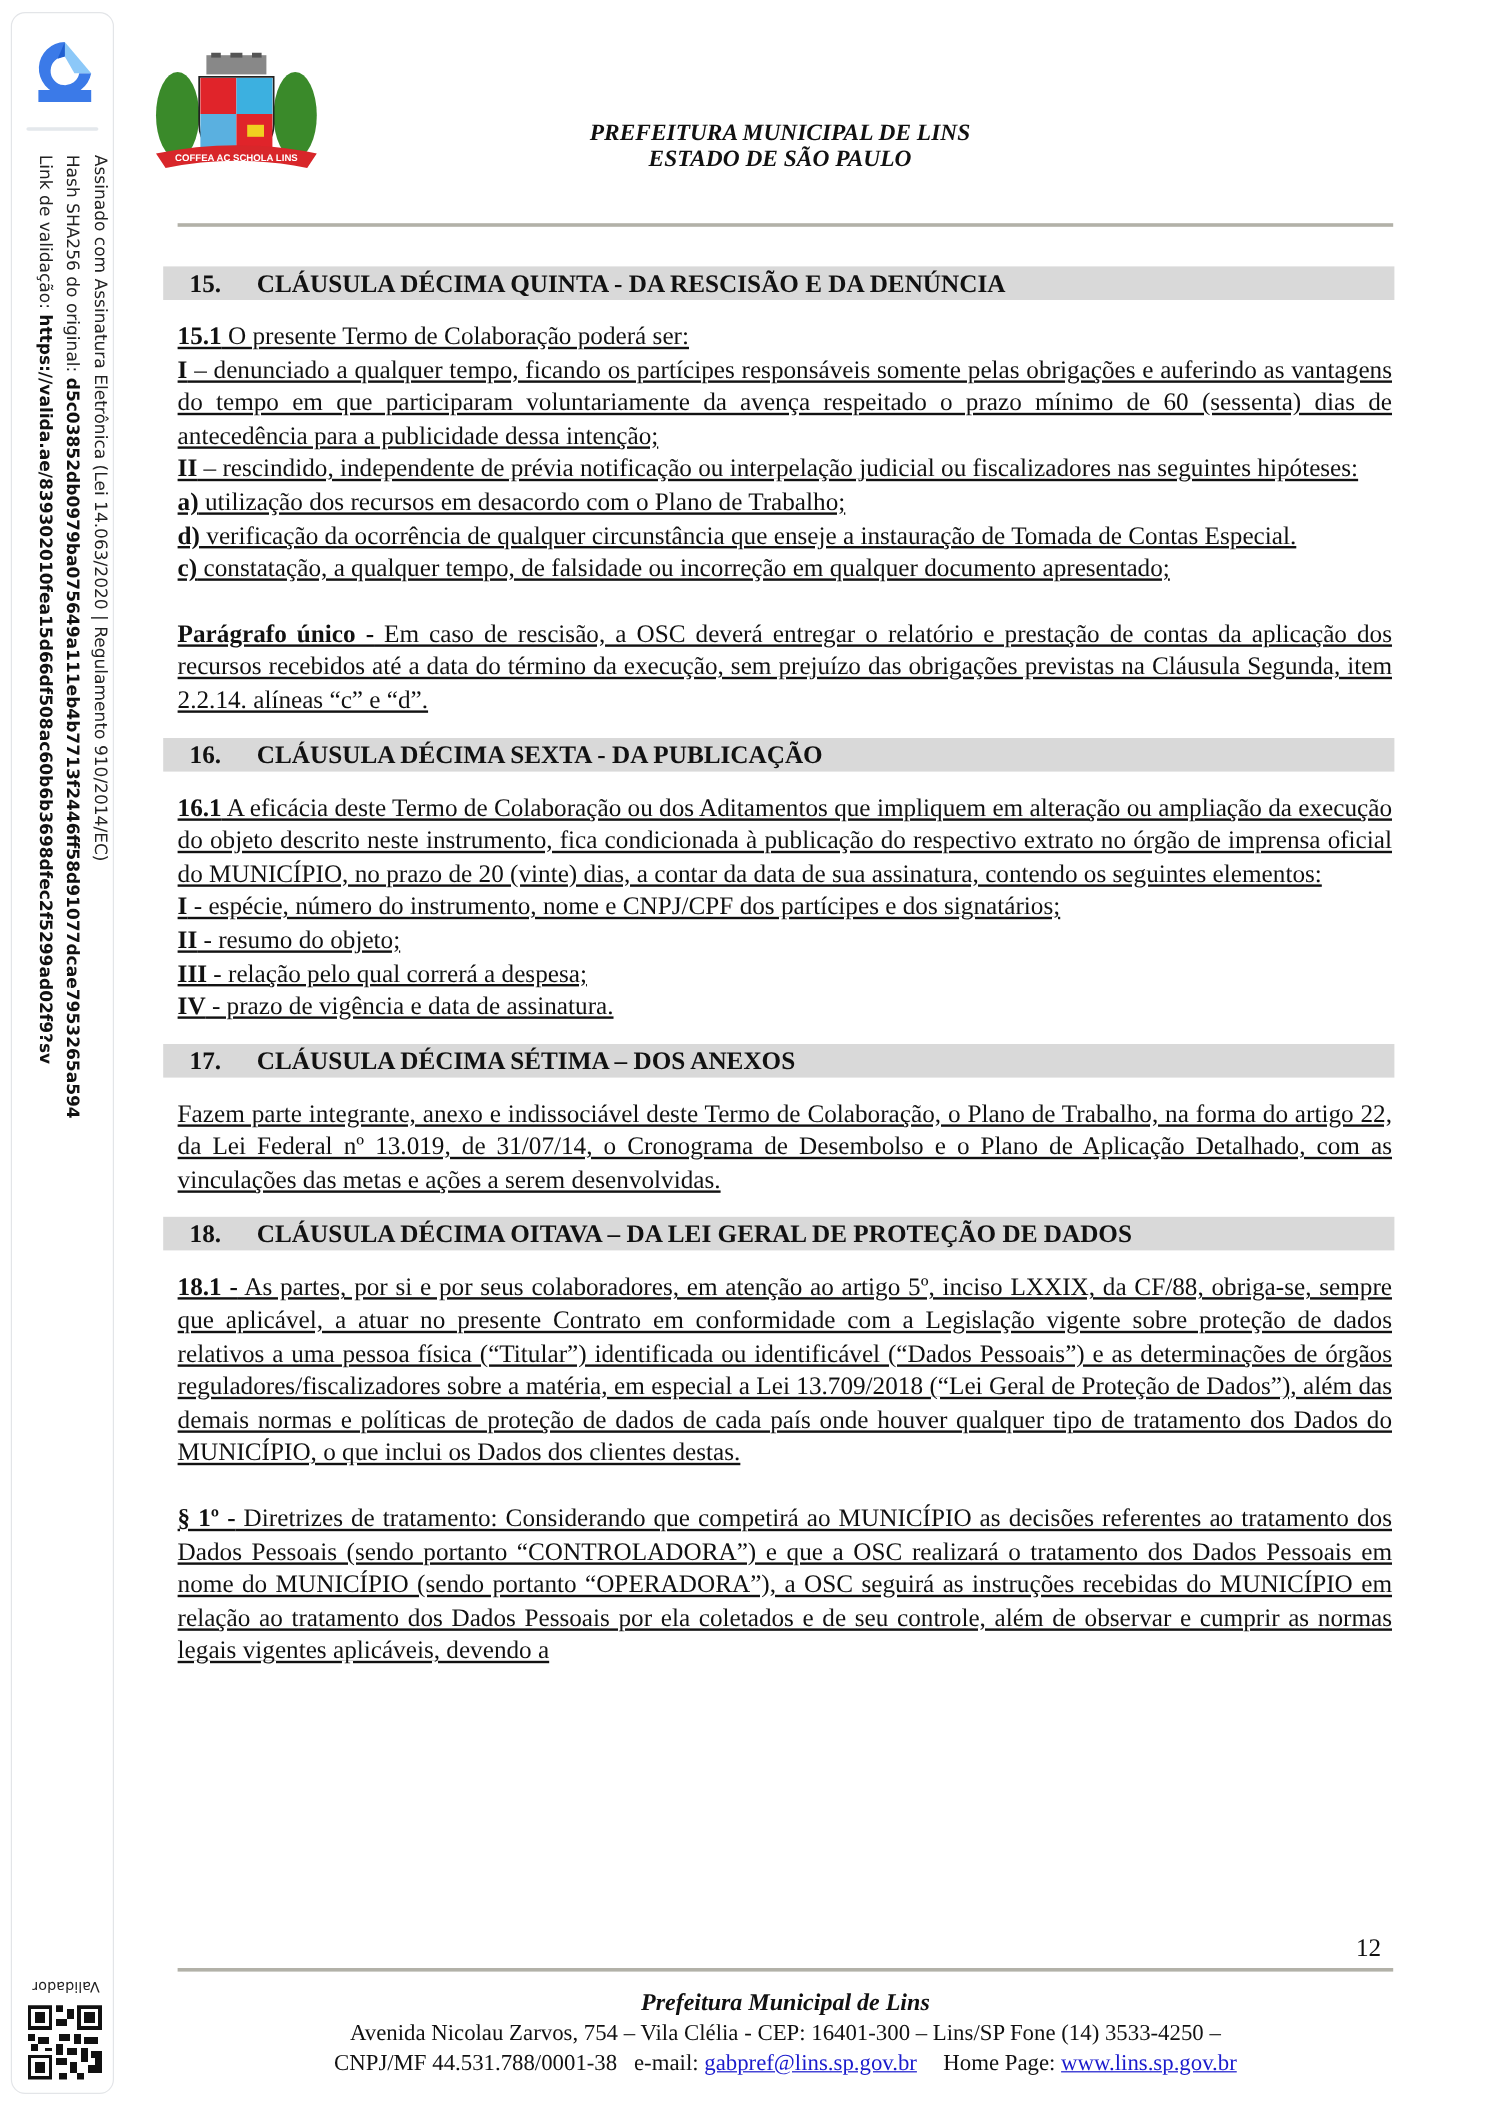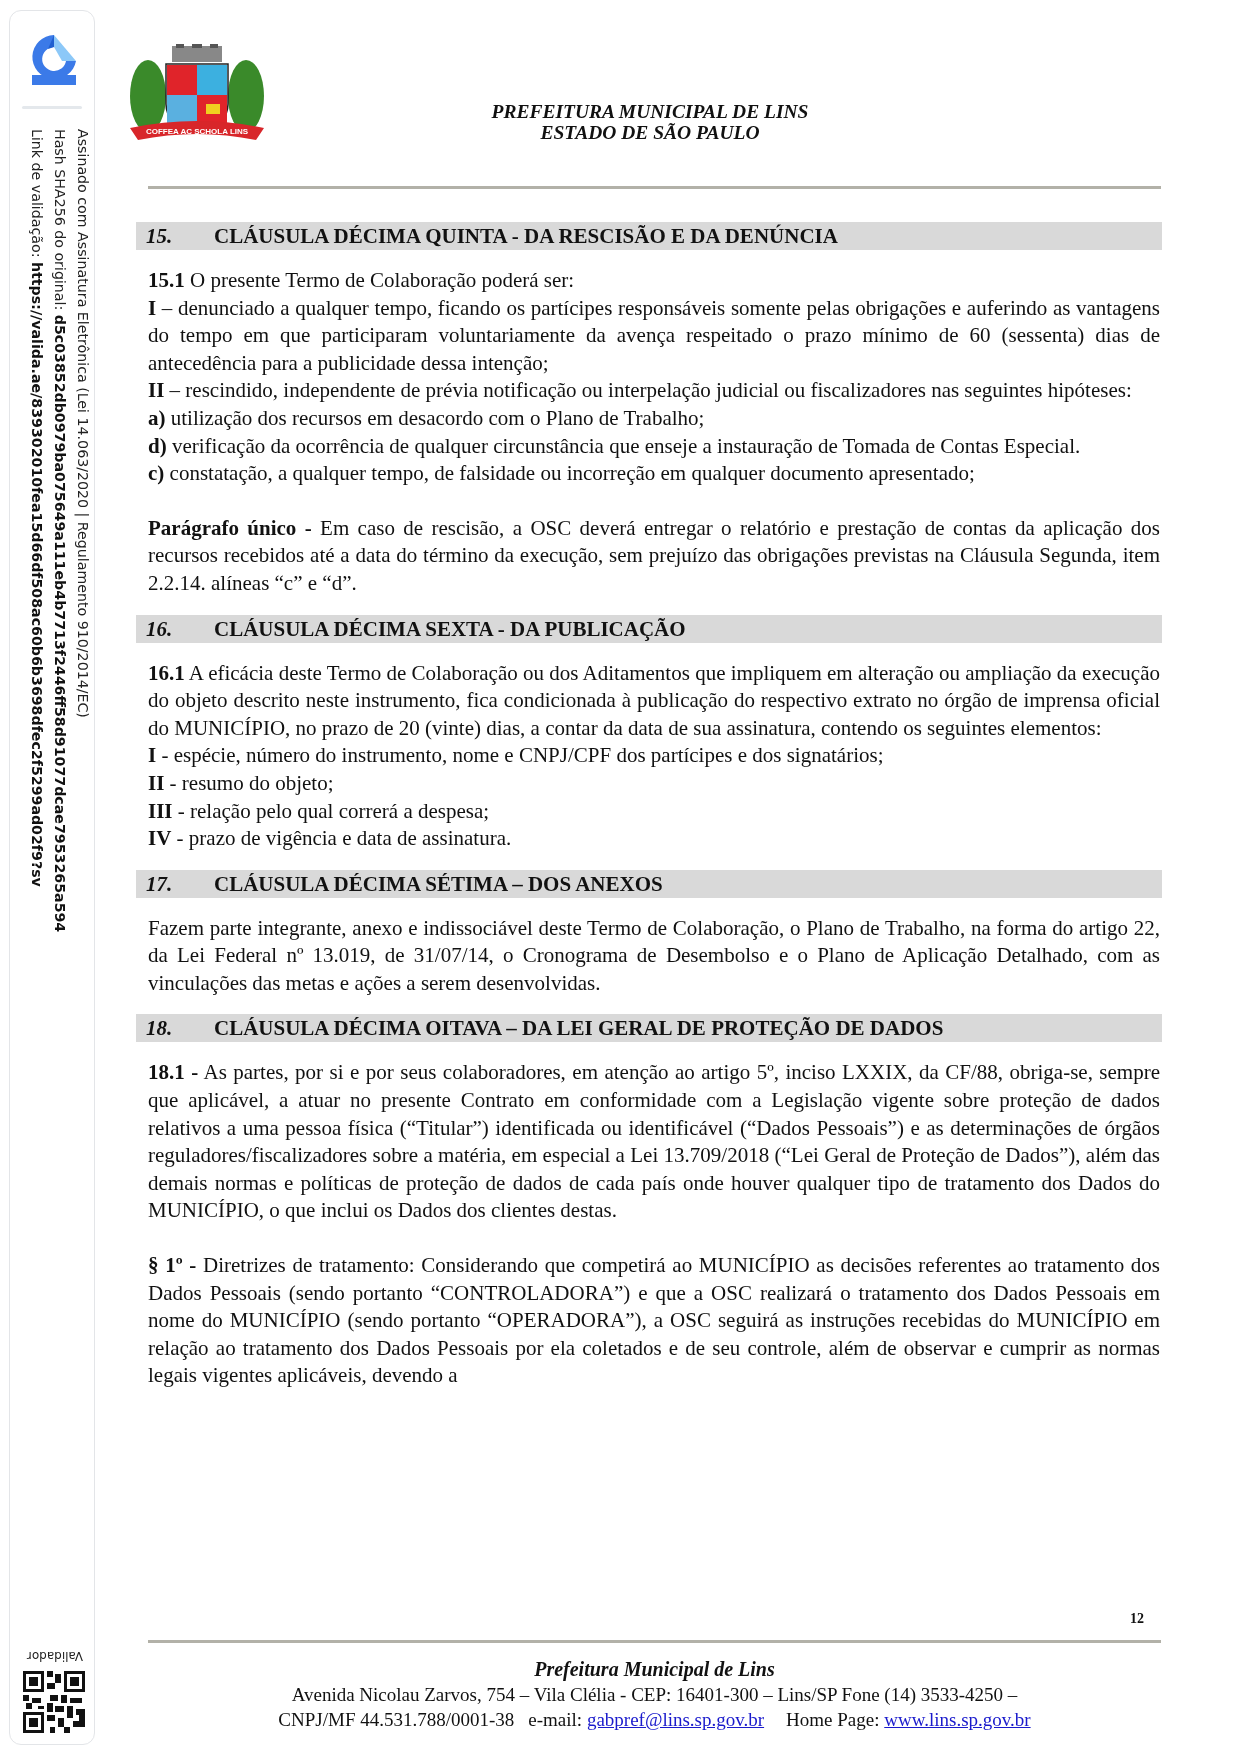--- a/index.html
+++ b/index.html
@@ -22,28 +22,28 @@
   
   .crest { position:absolute; left:126px; top:44px; width:142px; height:100px; }
   .hdr-title { position:absolute; left:420px; top:101px; width:460px; text-align:center;
                font-style:italic; font-weight:bold; font-size:19.5px; line-height:21px; }
   .hdr-rule { position:absolute; left:148px; top:186px; width:1013px; height:3px; background:#b2b1a8; }
 
   
   .content { position:absolute; left:148px; top:222px; width:1012px; font-size:21px; line-height:27.6px; }
   .sec-bar { background:#d9d9d9; margin-left:-12px; width:1026px; height:28px; line-height:28px;
              font-weight:bold; font-size:21px; padding-left:0; box-sizing:border-box; white-space:nowrap; }
-  .sec-bar .num { display:inline-block; width:78px; padding-left:10px; box-sizing:border-box;font-style:italic; }
-  .p { text-align:justify; margin:0; }
+  .sec-bar .num { display:inline-block; width:78px; padding-left:22px; box-sizing:border-box; }
+  .p { text-align:justify; margin:0;text-decoration:underline; }
   .p b { font-weight:bold; }
   .gap-s { height:17px; }
   .gap-m { height:27px; }
 
   
-  .pgnum { position:absolute; left:1130px; top:1611px; font-size:14px;font-weight:bold; }
+  .pgnum { position:absolute; left:1130px; top:1611px; font-size:21px; }
   .ftr-rule { position:absolute; left:148px; top:1640px; width:1013px; height:3px; background:#b2b1a8; }
   .ftr { position:absolute; left:148px; top:1657px; width:1013px; text-align:center; font-size:19px; line-height:25px; }
   .ftr .org { font-style:italic; font-weight:bold; font-size:20px; }
   .ftr a { color:#1a1acc; text-decoration:underline;text-align:center; }
   .sp { display:inline-block; width:14px; }
   .sp2 { display:inline-block; width:22px; }
 </style>
 </head>
 <body>
 

